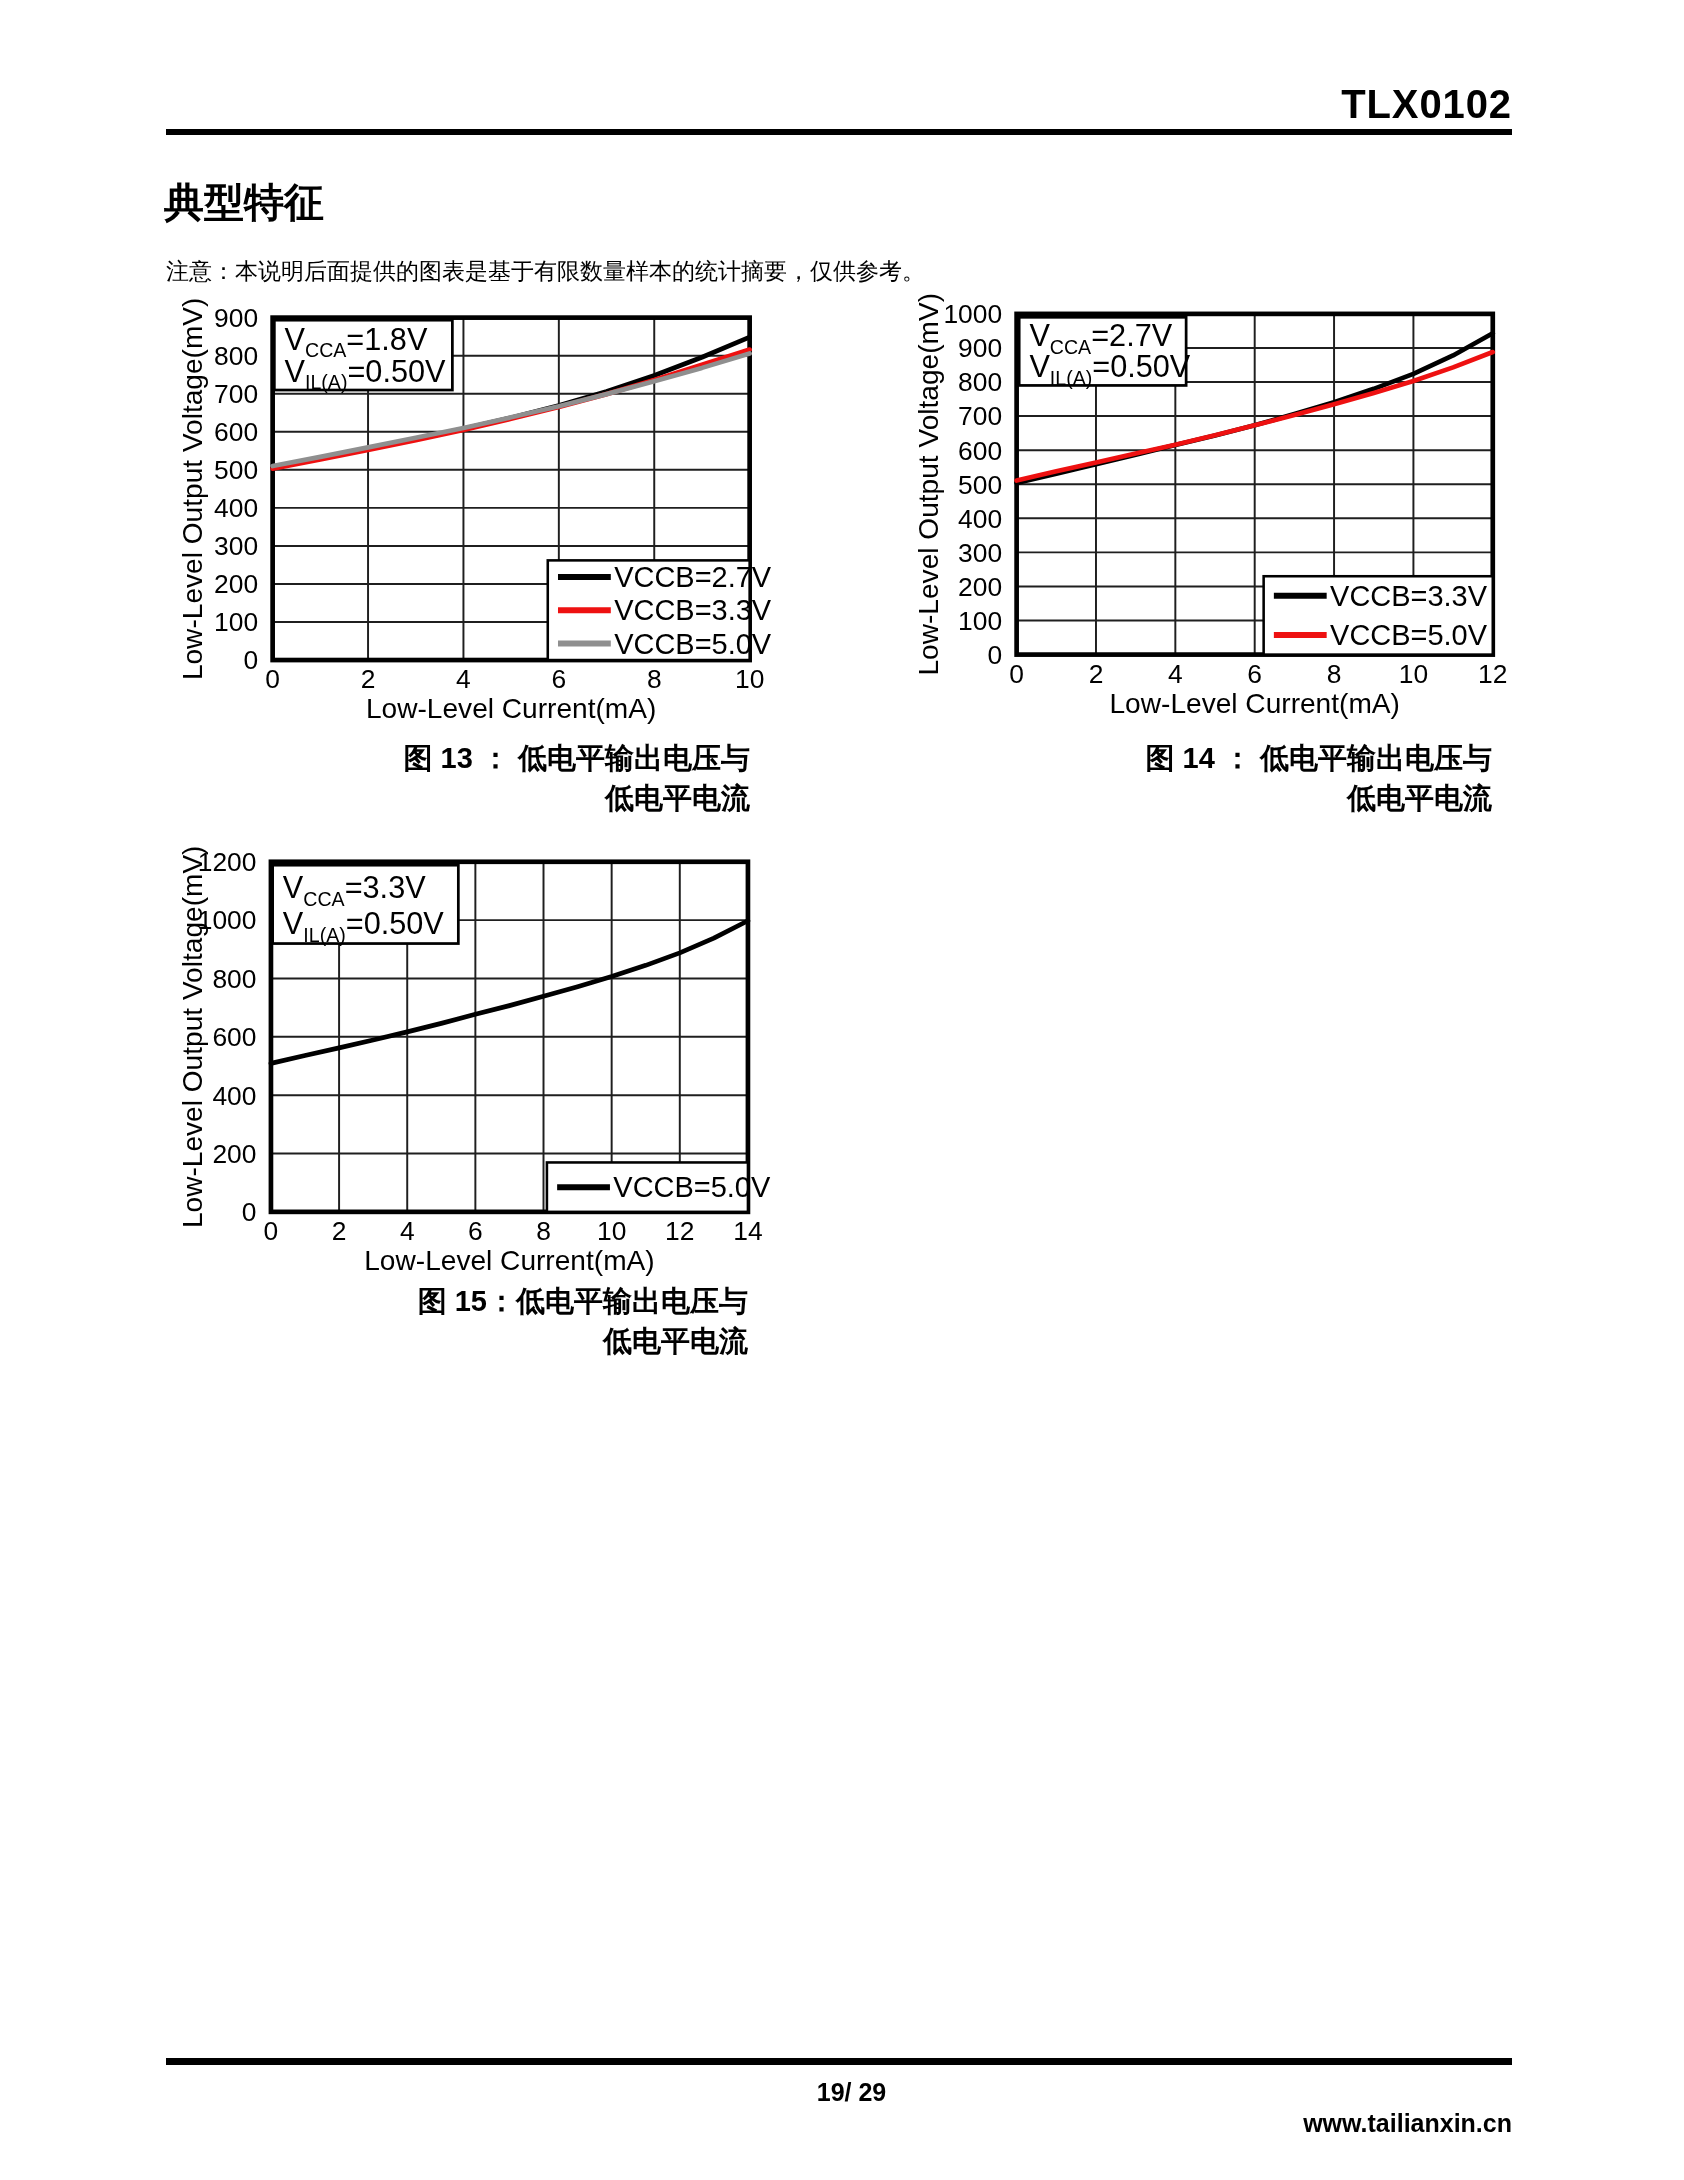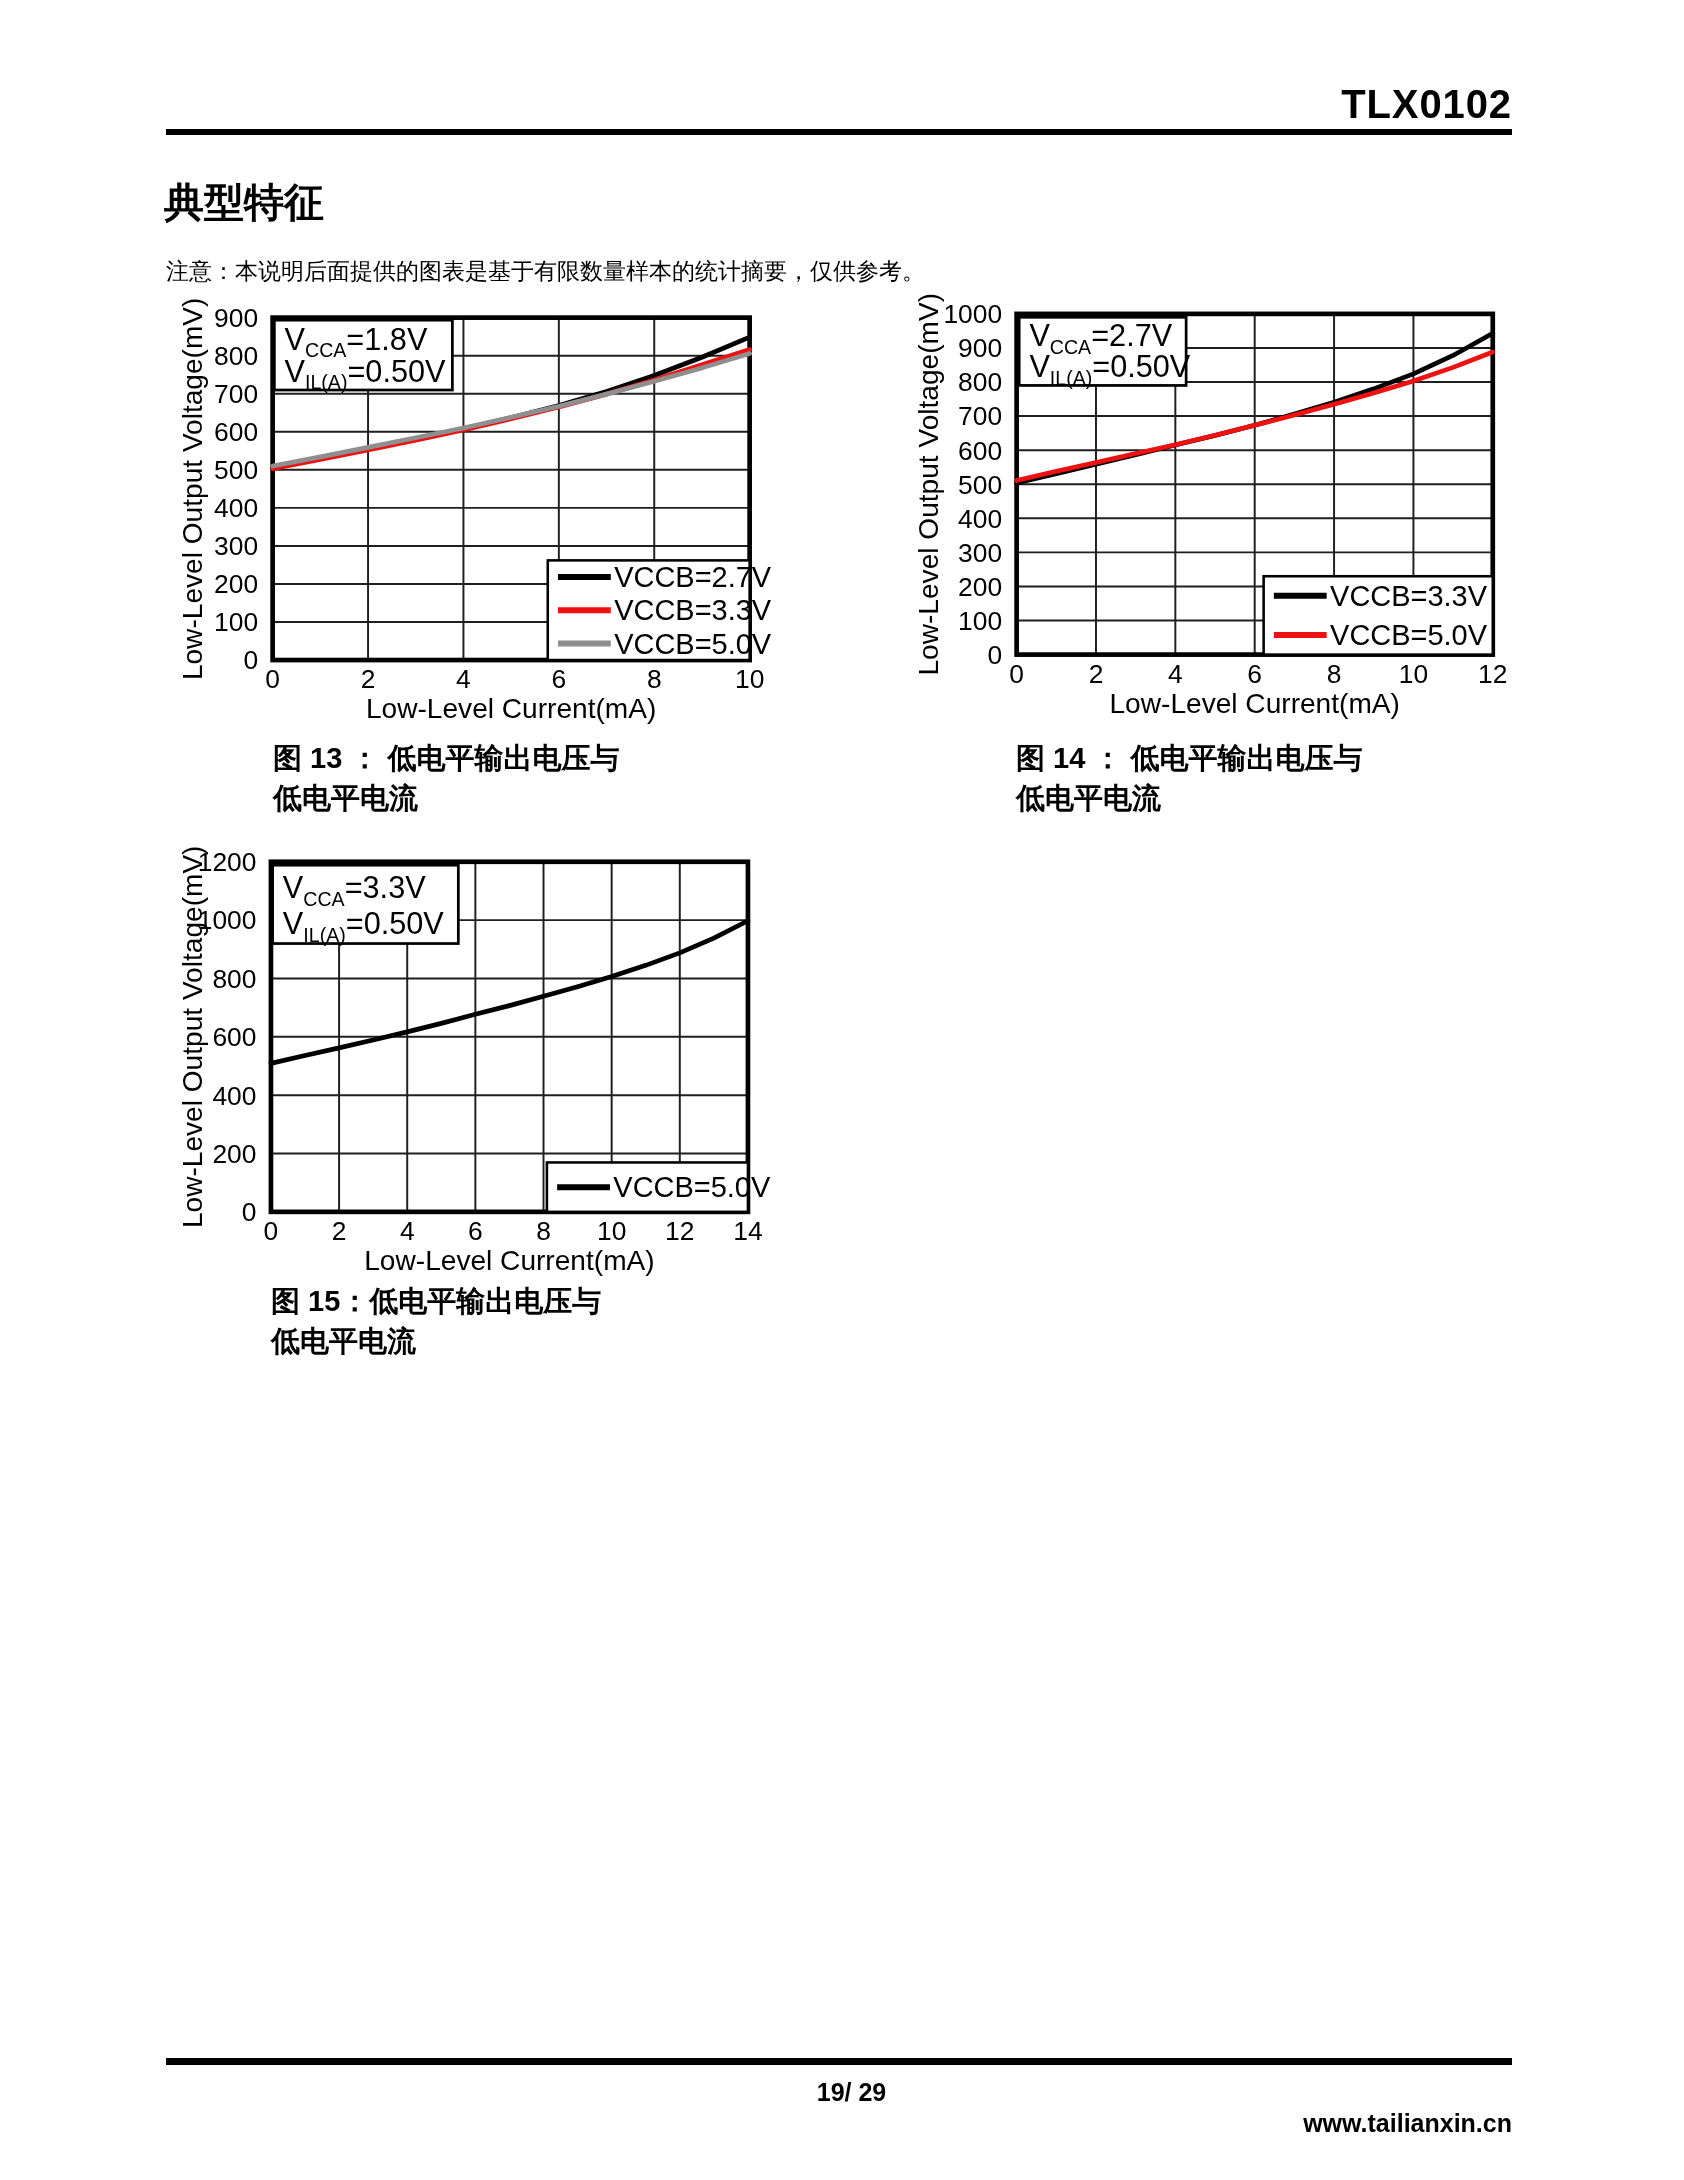--- a/index.html
+++ b/index.html
@@ -26,21 +26,21 @@
     position:absolute;left:166px;top:256px;
     font-size:23px;
     font-family:Liberation Mono, monospace;
   }
   .chart-mount{position:absolute;}
   .chart-mount svg{display:block;}
   #chart13{left:85px;top:281px;}
   #chart14{left:829px;top:273px;}
   #chart15{left:85px;top:826px;}
   .fig-caption{
-    position:absolute;text-align:left;
+    position:absolute;text-align:right;
     font-size:29px;font-weight:bold;line-height:40px;
   }
   #cap13{left:273px;top:738px;width:477px;}
   #cap14{left:1016px;top:738px;width:476px;}
   #cap15{left:271px;top:1281px;width:477px;}
   .footer-bar{
     position:absolute;left:166px;top:2058px;width:1346px;height:6.8px;background:#000;
   }
   .footer-page{
     position:absolute;left:0;top:2078px;width:1685px;text-align:center;

